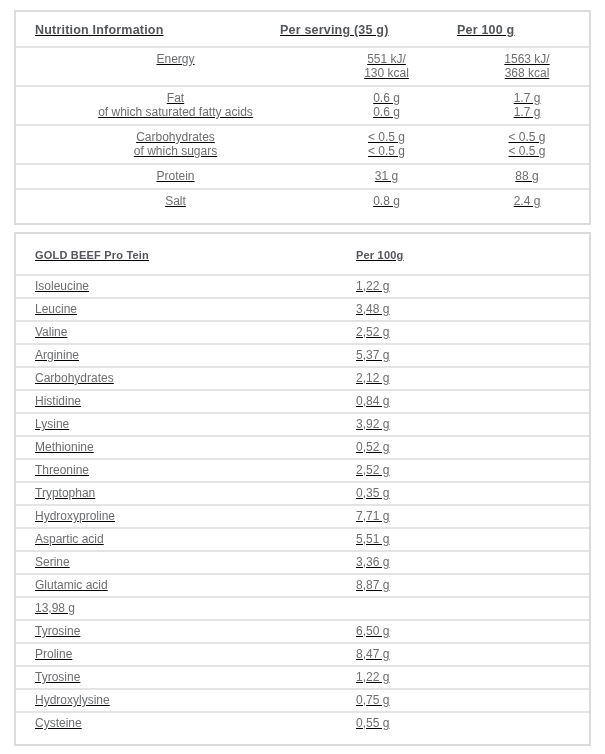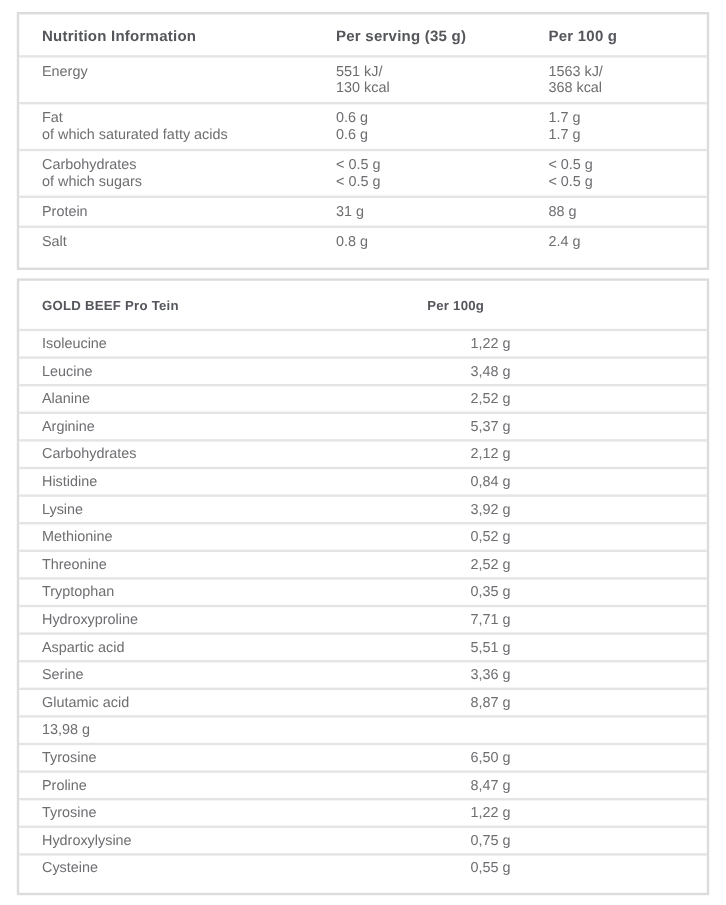--- a/index.html
+++ b/index.html
@@ -12,50 +12,51 @@
   *{ box-sizing:border-box; }
   html,body{ margin:0; padding:0; }
   body{
     width:605px; height:754px; background:var(--bg); position:relative;
     font-family:"Liberation Sans","DejaVu Sans",sans-serif;
     -webkit-font-smoothing:antialiased;
   }
   .card{
     position:absolute; left:14px; width:577px; background:#fff;
     border:2px solid var(--card-border);
+    text-decoration:underline;
   }
   #nutrition-card{ top:10px; padding-bottom:10px; }
   #amino-card{ top:232px; padding-bottom:10px; }
 
   
   .nhead{
     display:grid; grid-template-columns:245px 177px 1fr;
     padding:12px 10px 9px 19px;
     font-size:12.5px; font-weight:bold; color:var(--header-text);
     letter-spacing:.2px; line-height:13px;
   }
   .nrow{
     display:grid; grid-template-columns:245px 177px 1fr;
-    padding:4px 10px 5px 19px;
+    padding:4px 10px 5px 37px;
     border-top:2px solid var(--divider);
-    font-size:12px; color:var(--body-text); line-height:14px;
+    font-size:12px; color:var(--body-text); line-height:14px;text-align:center;
   }
 
   
   .ahead{
     display:grid; grid-template-columns:321px 1fr;
     padding:15px 10px 12px 19px;
     font-size:11px; font-weight:bold; color:var(--header-text);
     letter-spacing:.2px; line-height:13px;
   }
   .arow{
     display:grid; grid-template-columns:321px 1fr;
     padding:3px 10px 3px 19px;
     border-top:2px solid var(--divider);
-    font-size:12px; color:var(--body-text); line-height:15px;gap:36px;
+    font-size:12px; color:var(--body-text); line-height:15px;
   }
 </style>
 </head>
 <body>
 
 <section class="card" id="nutrition-card">
   <div class="nhead">
     <div>Nutrition Information</div>
     <div>Per serving (35 g)</div>
     <div>Per 100 g</div>
@@ -144,21 +145,21 @@
       <div class="arow">
         <div>
           <div>Leucine</div>
         </div>
         <div>
           <div>3,48 g</div>
         </div>
       </div>
       <div class="arow">
         <div>
-          <div>Alanine</div>
+          <div>Valine</div>
         </div>
         <div>
           <div>2,52 g</div>
         </div>
       </div>
       <div class="arow">
         <div>
           <div>Arginine</div>
         </div>
         <div>

